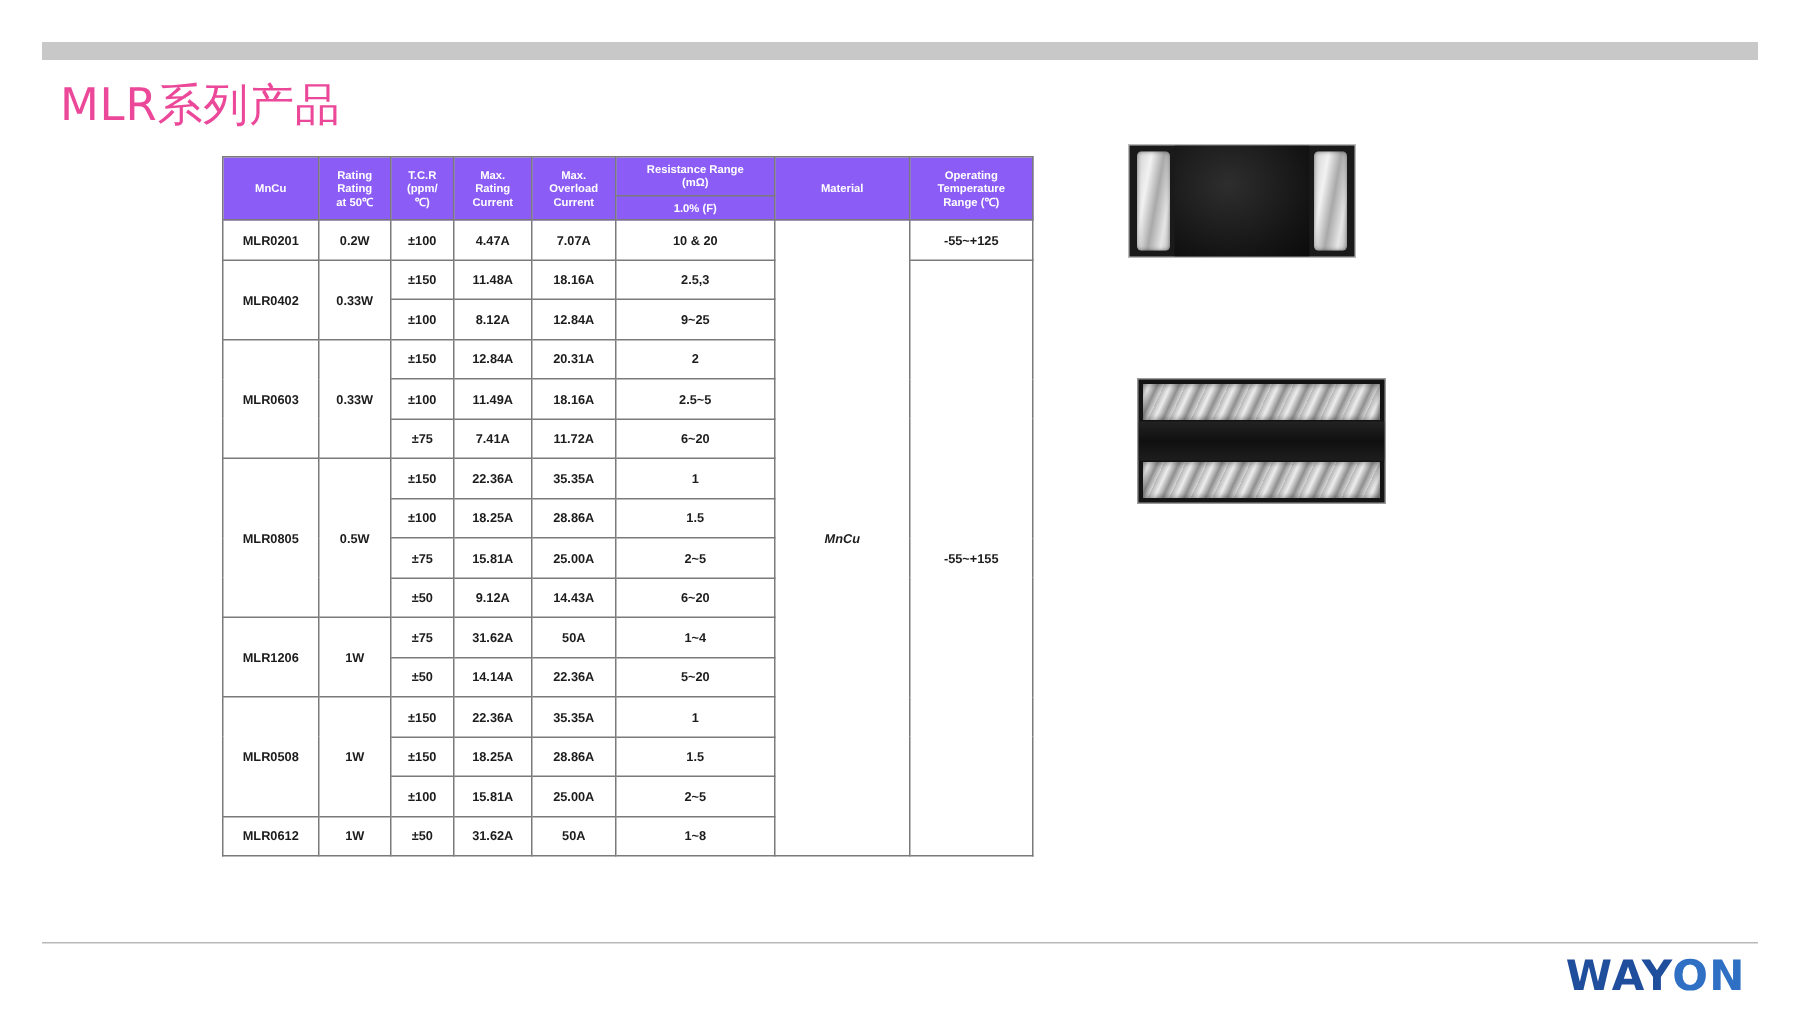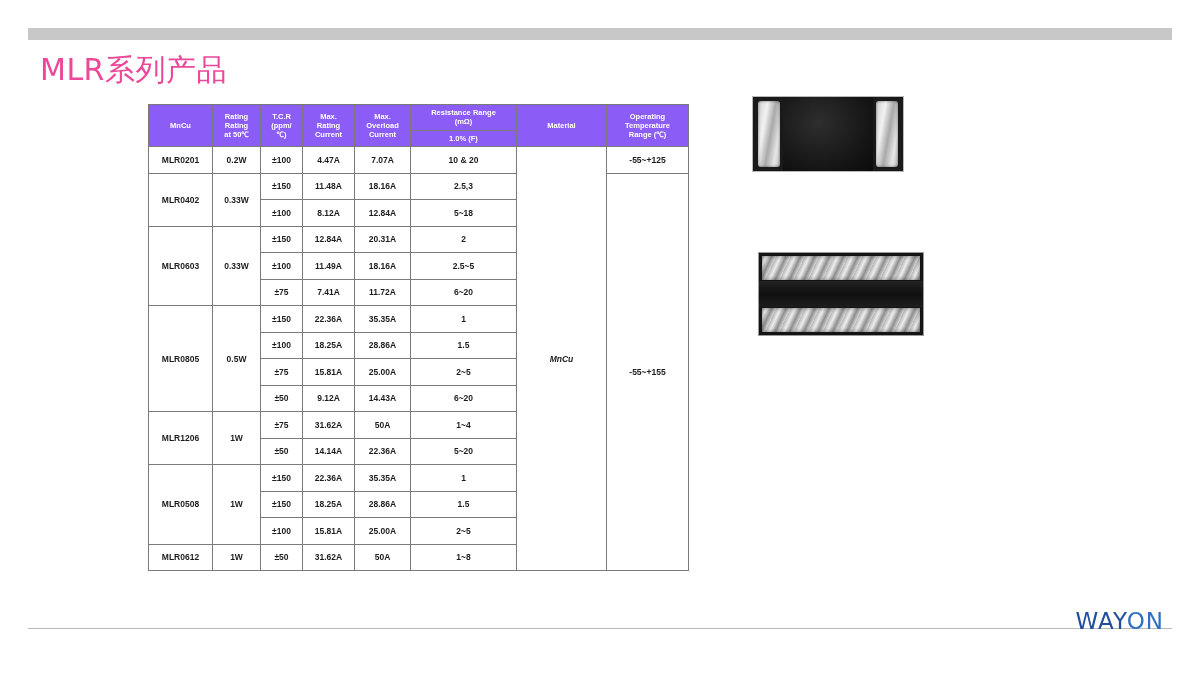--- a/index.html
+++ b/index.html
@@ -139,23 +139,23 @@
     position: absolute;
     left: 28px;
     top: 628px;
     width: 1144px;
     height: 1px;
     background: #b9b9b9;
   }
   .logo {
     position: absolute;
     right: 36px;
-    top: 608px;
-    font-size: 23px;
-    font-weight: normal;
+    top: 634px;
+    font-size: 28px;
+    font-weight: bold;
     letter-spacing: 1px;
     color: #1f4e9c;
     font-family: "DejaVu Sans", sans-serif;
   }
   .logo .accent { color: #2f6fc4; }
 </style>
 </head>
 <body>
 
 <div class="top-bar"></div>
@@ -229,21 +229,21 @@
           <td class="row-cell">±150</td>
           <td class="row-cell">11.48A</td>
           <td class="row-cell">18.16A</td>
           <td class="row-cell">2.5,3</td>
           <td class="row-cell" rowspan="15">-55~+155</td>
         </tr>
         <tr>
           <td class="row-cell">±100</td>
           <td class="row-cell">8.12A</td>
           <td class="row-cell">12.84A</td>
-          <td class="row-cell">5~18</td>
+          <td class="row-cell">9~25</td>
         </tr>
         <tr>
           <td class="row-cell" rowspan="3">MLR0603</td>
           <td class="row-cell" rowspan="3">0.33W</td>
           <td class="row-cell">±150</td>
           <td class="row-cell">12.84A</td>
           <td class="row-cell">20.31A</td>
           <td class="row-cell">2</td>
         </tr>
         <tr>

